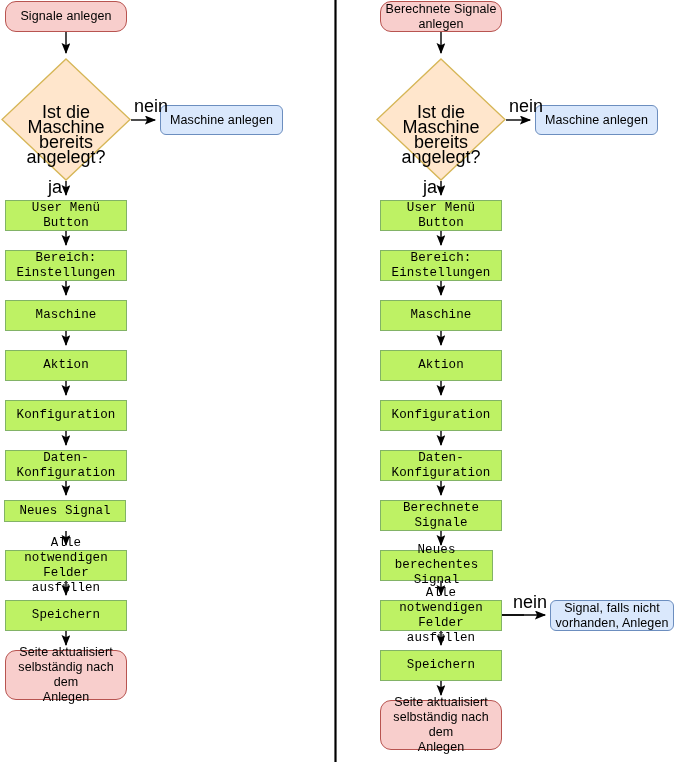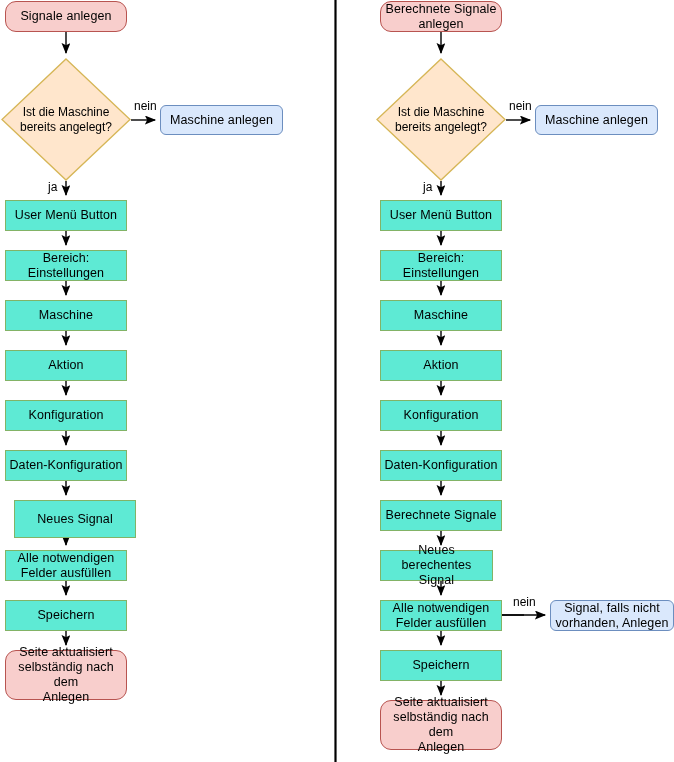--- a/index.html
+++ b/index.html
@@ -41,22 +41,23 @@
     border-width: 1px;
     border-style: solid;
     z-index: 2;
   }
   .node span {
     display: block;
     padding: 0 3px;
     white-space: pre-line;
   }
   .n-green {
-    background: #5eead4;
+    background: #bef264;
     border-color: #82b366;
+    font-family: Liberation Mono, monospace;
   }
   .n-blue {
     background: #dae8fc;
     border-color: #6c8ebf;
     border-radius: 6px;
   }
   .n-red {
     background: #f8cecc;
     border-color: #b85450;
     border-radius: 11px;
@@ -66,34 +67,34 @@
     z-index: 2;
   }
   .n-diamond-wrap svg {
     position: absolute;
     left: 0;
     top: 0;
   }
   .n-diamond-label {
     position: absolute;
     left: 0;
-    top: 0;
+    top: 15px;
     width: 100%;
     height: 100%;
     display: flex;
     align-items: center;
     justify-content: center;
     text-align: center;
-    font-size: 12px;
+    font-size: 18px;
     line-height: 15px;
     white-space: pre-line;
   }
   .edge-label {
     position: absolute;
-    font-size: 12px;
+    font-size: 18px;
     line-height: 13px;
     color: #000000;
     background: transparent;
     z-index: 3;
     white-space: nowrap;
   }
 </style>
 </head>
 <body>
 
@@ -173,21 +174,21 @@
   </div>
   <div class="node n-green" style="left:5px; top:350px; width:122px; height:31px;">
     <span>Aktion</span>
   </div>
   <div class="node n-green" style="left:5px; top:400px; width:122px; height:31px;">
     <span>Konfiguration</span>
   </div>
   <div class="node n-green" style="left:5px; top:450px; width:122px; height:31px;">
     <span>Daten-Konfiguration</span>
   </div>
-  <div class="node n-green" style="left:14px; top:500px; width:122px; height:38px;">
+  <div class="node n-green" style="left:4px; top:500px; width:122px; height:22px;">
     <span>Neues Signal</span>
   </div>
   <div class="node n-green" style="left:5px; top:550px; width:122px; height:31px;">
     <span>Alle notwendigen
 Felder ausfüllen</span>
   </div>
   <div class="node n-green" style="left:5px; top:600px; width:122px; height:31px;">
     <span>Speichern</span>
   </div>
 

